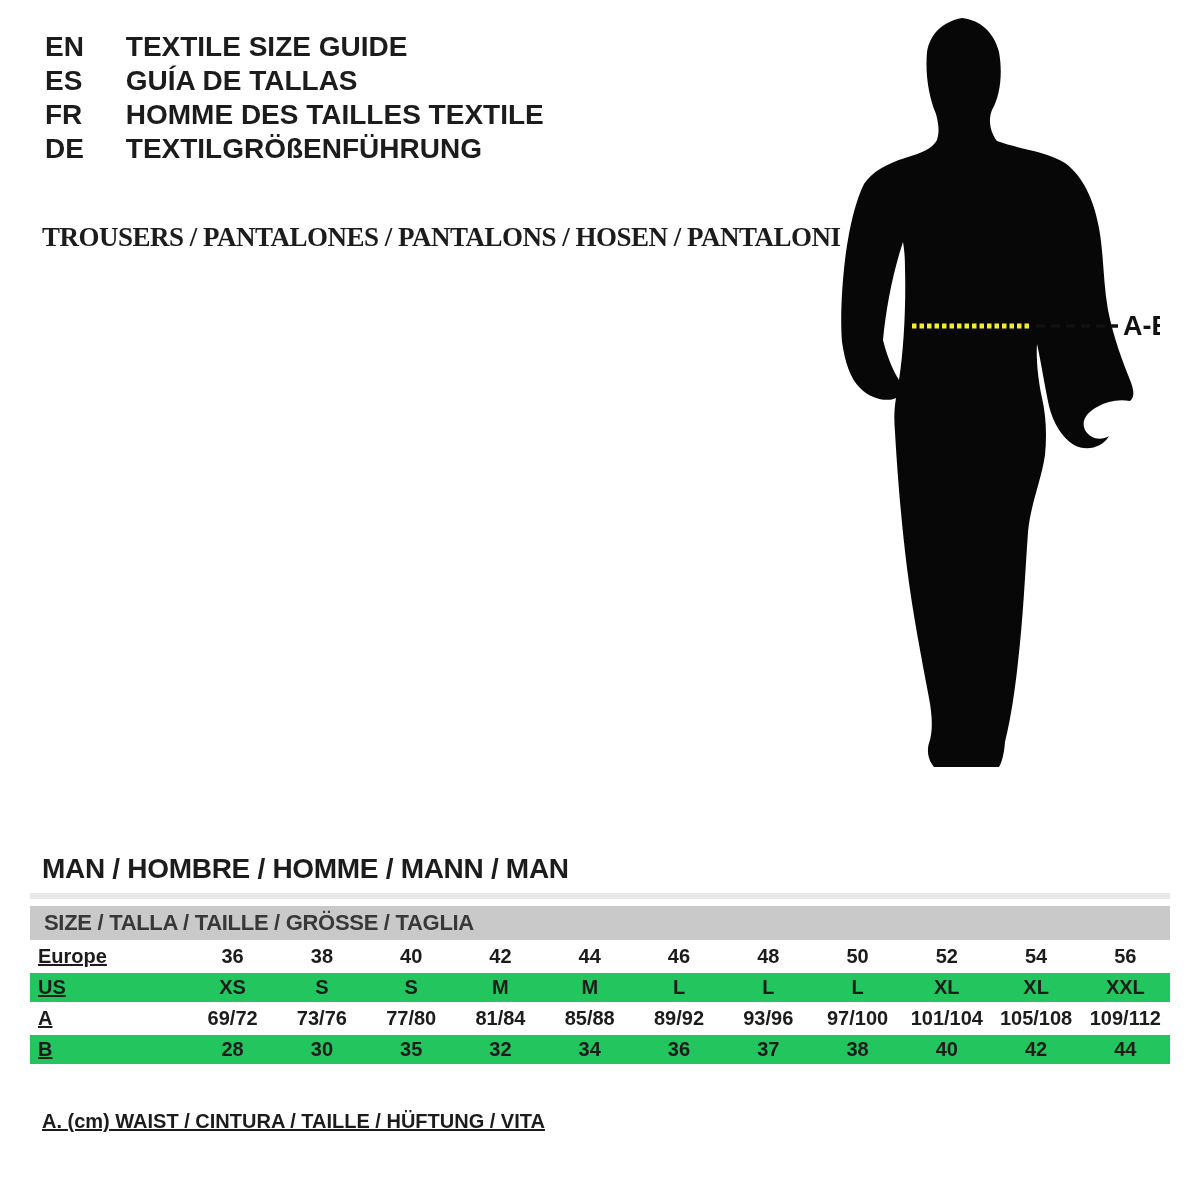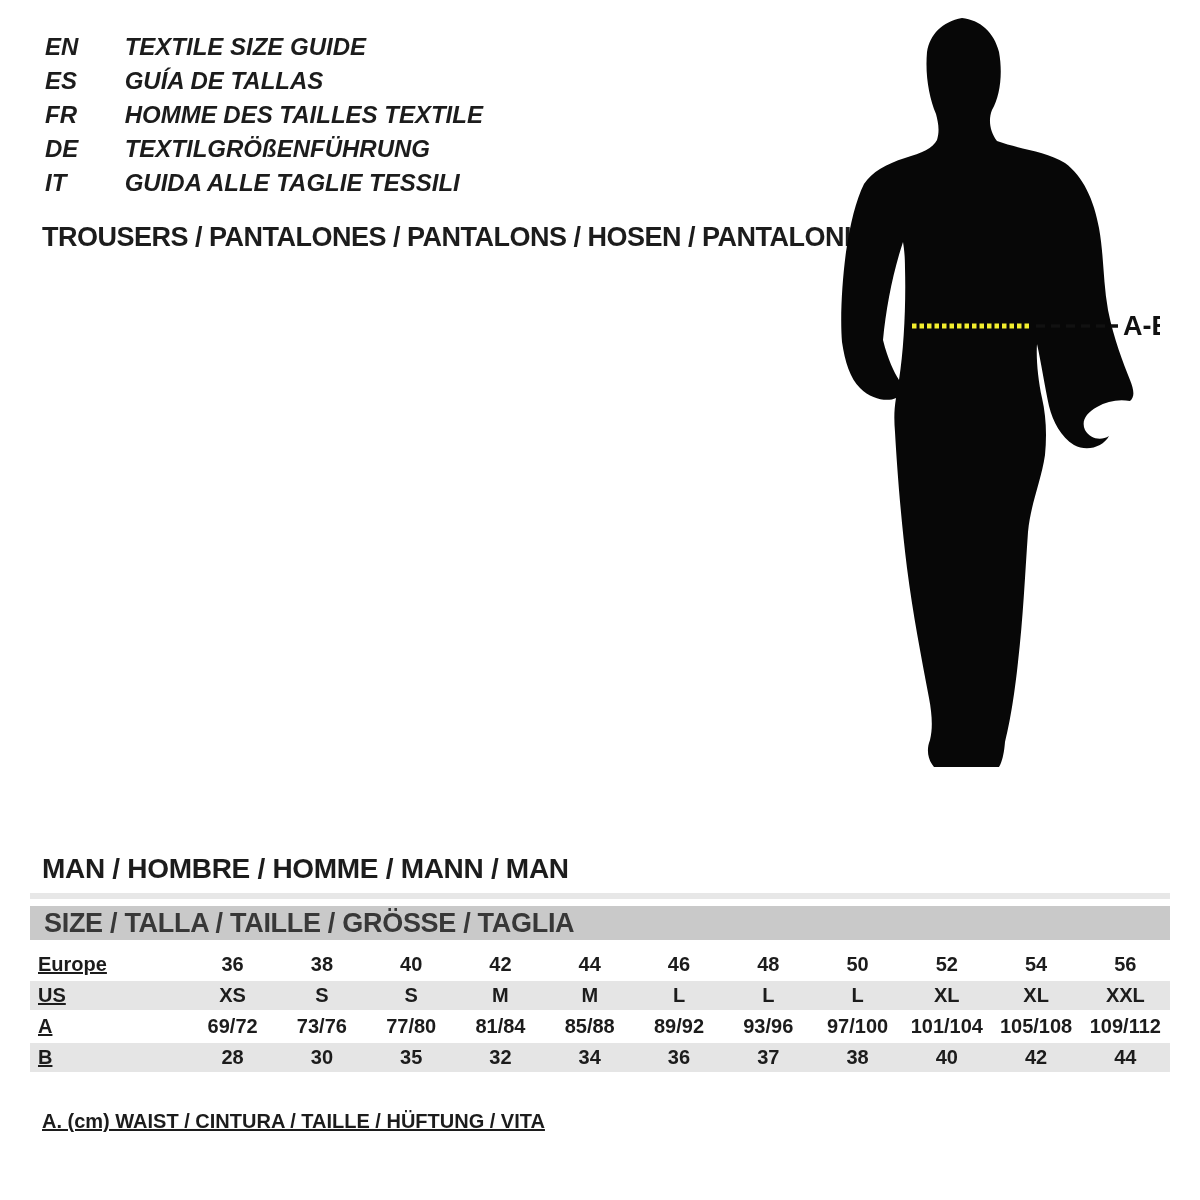--- a/index.html
+++ b/index.html
@@ -1,41 +1,41 @@
 <!DOCTYPE html>
 <html><head>
 <meta charset="utf-8">
 <style>
   html,body{margin:0;padding:0;background:#ffffff;}
   #page{position:relative;width:1200px;height:1200px;background:#ffffff;overflow:hidden;
         font-family:"Liberation Sans","DejaVu Sans",sans-serif;color:#1c1c1c;}
 
   
   .lang-block{position:absolute;left:45px;top:30px;}
-  .lang-row{height:34px;line-height:34px;font-size:24px;font-weight:bold;white-space:nowrap;font-style:italic;}
+  .lang-row{height:34px;line-height:34px;font-size:28px;font-weight:bold;white-space:nowrap;}
   .lang-code{display:inline-block;width:73px;}
 
   
   .product-heading{position:absolute;left:42px;top:222px;font-size:27px;font-weight:bold;
-                   letter-spacing:-0.5px;white-space:nowrap;}
+                   letter-spacing:-0.5px;white-space:nowrap;font-family:Liberation Serif, serif;}
   .man-heading{position:absolute;left:42px;top:853px;font-size:28px;font-weight:bold;
                letter-spacing:-0.3px;white-space:nowrap;}
 
   
   .figure-svg{position:absolute;left:840px;top:10px;width:320px;height:770px;}
 
   
   .table-edge-top{position:absolute;left:30px;top:893px;width:1140px;height:6px;background:#e7e7e7;}
   .size-table{position:absolute;left:30px;top:906px;width:1140px;}
   .st-header{height:34px;line-height:34px;background:#c9c9c9;color:#383838;
-             font-size:27px;font-weight:bold;padding-left:14px;margin-bottom:10px;
+             font-size:22px;font-weight:bold;padding-left:14px;margin-bottom:2px;
              letter-spacing:-0.3px;box-sizing:border-box;}
   .st-row{display:grid;grid-template-columns:158px repeat(11,1fr);
           height:29px;line-height:29px;margin-bottom:2px;font-size:20px;font-weight:bold;}
-  .st-row.stripe{background:#e5e5e5;}
+  .st-row.stripe{background:#22c55e;}
   .st-label{padding-left:8px;text-align:left;text-decoration:underline;}
   .st-cell{text-align:center;}
 
   
   .footnote{position:absolute;left:42px;font-size:20px;font-weight:bold;white-space:nowrap;}
   .footnote.a{top:1110px;text-decoration:underline;}
   .footnote.b{top:1142px;}
 </style>
 </head>
 <body>
@@ -51,24 +51,20 @@
       <span class="lang-code">ES</span>
       <span class="lang-title">GUÍA DE TALLAS</span>
     </div>
     <div class="lang-row">
       <span class="lang-code">FR</span>
       <span class="lang-title">HOMME DES TAILLES TEXTILE</span>
     </div>
     <div class="lang-row">
       <span class="lang-code">DE</span>
       <span class="lang-title">TEXTILGRÖßENFÜHRUNG</span>
-    </div>
-    <div class="lang-row">
-      <span class="lang-code">IT</span>
-      <span class="lang-title">GUIDA ALLE TAGLIE TESSILI</span>
     </div>
   </div>
 
   <div class="product-heading">TROUSERS / PANTALONES / PANTALONS / HOSEN / PANTALONI</div>
 
   <svg class="figure-svg" viewBox="840 10 320 770" xmlns="http://www.w3.org/2000/svg">
     <path fill="#070707" fill-rule="evenodd" d="
       M962 18
       C980 20 994 32 999 52
       C1003 74 1000 96 992 110

